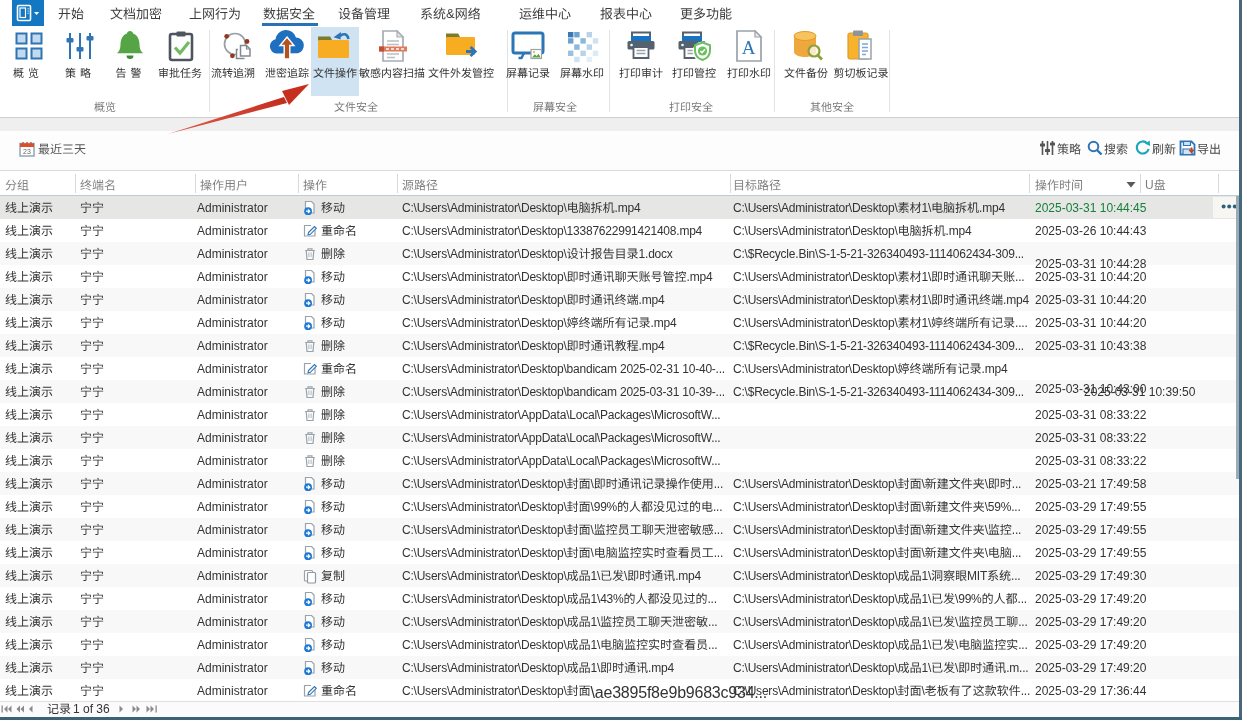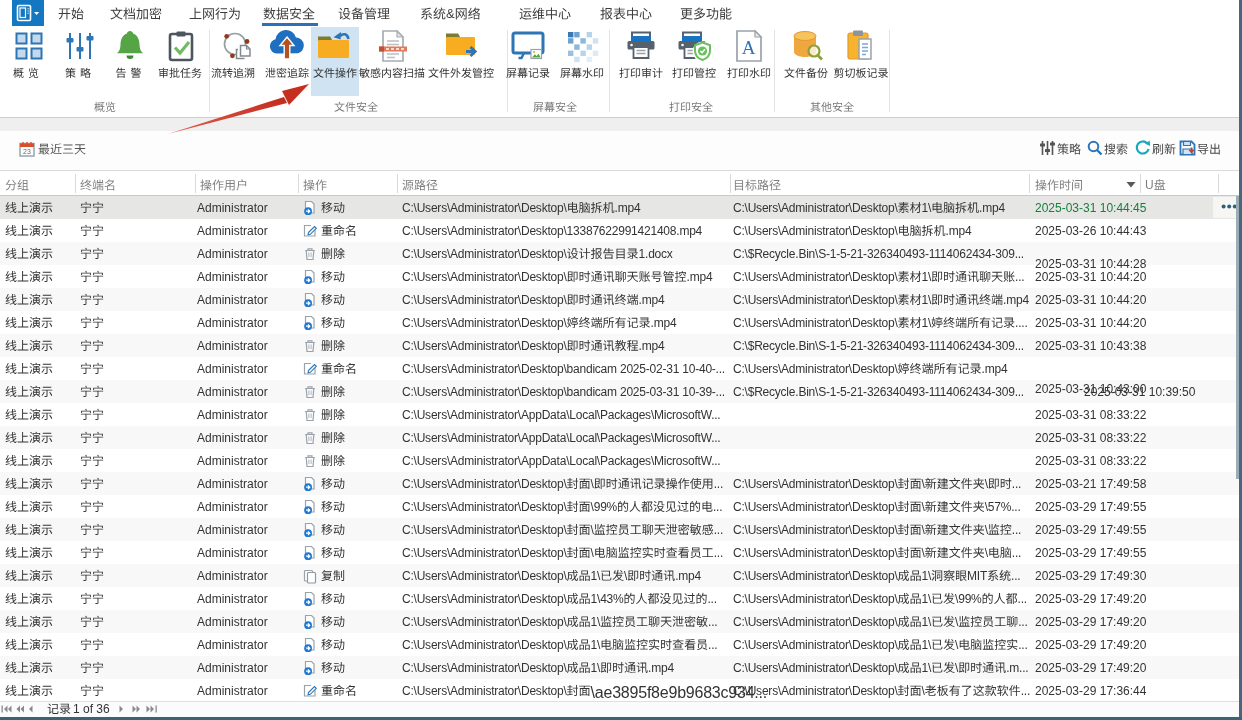--- a/index.html
+++ b/index.html
@@ -411,21 +411,21 @@
 <div class="t" style="left:921.6px;top:477.84px;font-size:12px;color:#333;letter-spacing:-0.22px">\</div>
 <div class="t" style="left:984.7px;top:477.84px;font-size:12px;color:#333;letter-spacing:-0.22px">\</div>
 <div class="t" style="left:1011.8px;top:477.84px;font-size:12px;color:#333;letter-spacing:-0.22px">...</div>
 <div class="t" style="left:1035.0px;top:477.84px;font-size:12px;color:#333">2025-03-21 17:49:58</div>
 <div class="t" style="left:197.0px;top:500.84px;font-size:12px;color:#333">Administrator</div>
 <div class="t" style="left:402.0px;top:500.84px;font-size:12px;color:#333;letter-spacing:-0.22px">C:\Users\Administrator\Desktop\</div>
 <div class="t" style="left:590.6px;top:500.84px;font-size:12px;color:#333;letter-spacing:-0.22px">\99%</div>
 <div class="t" style="left:713.0px;top:500.84px;font-size:12px;color:#333;letter-spacing:-0.22px">...</div>
 <div class="t" style="left:733.0px;top:500.84px;font-size:12px;color:#333;letter-spacing:-0.22px">C:\Users\Administrator\Desktop\</div>
 <div class="t" style="left:921.6px;top:500.84px;font-size:12px;color:#333;letter-spacing:-0.22px">\</div>
-<div class="t" style="left:984.7px;top:500.84px;font-size:12px;color:#333;letter-spacing:-0.22px">\57%...</div>
+<div class="t" style="left:984.7px;top:500.84px;font-size:12px;color:#333;letter-spacing:-0.22px">\59%...</div>
 <div class="t" style="left:1035.0px;top:500.84px;font-size:12px;color:#333">2025-03-29 17:49:55</div>
 <div class="t" style="left:197.0px;top:523.84px;font-size:12px;color:#333">Administrator</div>
 <div class="t" style="left:402.0px;top:523.84px;font-size:12px;color:#333;letter-spacing:-0.22px">C:\Users\Administrator\Desktop\</div>
 <div class="t" style="left:590.6px;top:523.84px;font-size:12px;color:#333;letter-spacing:-0.22px">\</div>
 <div class="t" style="left:713.7px;top:523.84px;font-size:12px;color:#333;letter-spacing:-0.22px">...</div>
 <div class="t" style="left:733.0px;top:523.84px;font-size:12px;color:#333;letter-spacing:-0.22px">C:\Users\Administrator\Desktop\</div>
 <div class="t" style="left:921.6px;top:523.84px;font-size:12px;color:#333;letter-spacing:-0.22px">\</div>
 <div class="t" style="left:984.7px;top:523.84px;font-size:12px;color:#333;letter-spacing:-0.22px">\</div>
 <div class="t" style="left:1011.8px;top:523.84px;font-size:12px;color:#333;letter-spacing:-0.22px">...</div>
 <div class="t" style="left:1035.0px;top:523.84px;font-size:12px;color:#333">2025-03-29 17:49:55</div>

